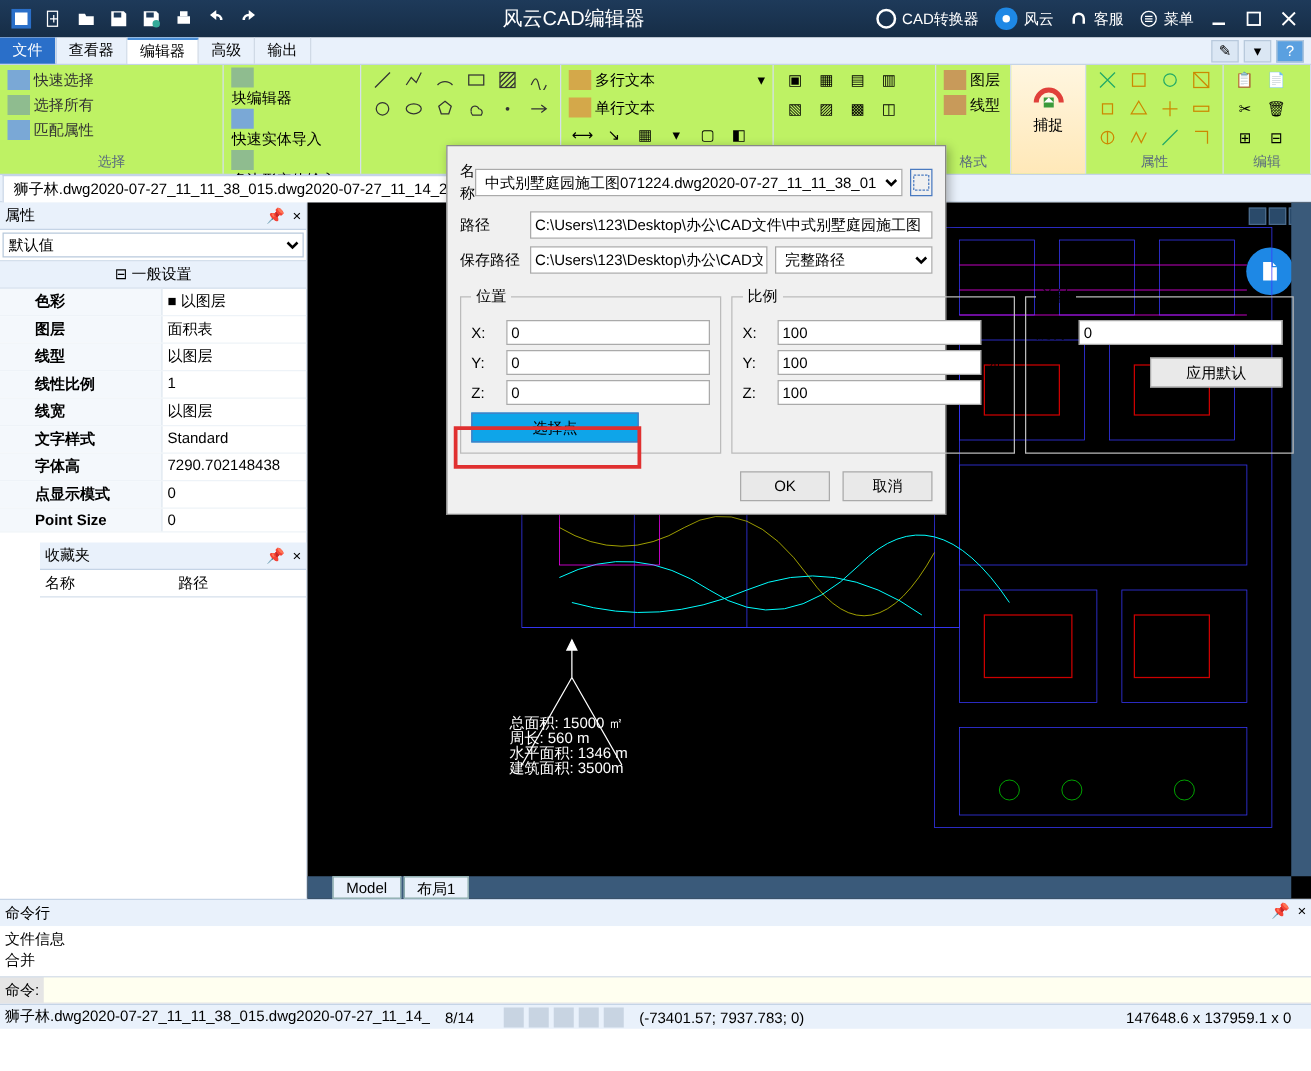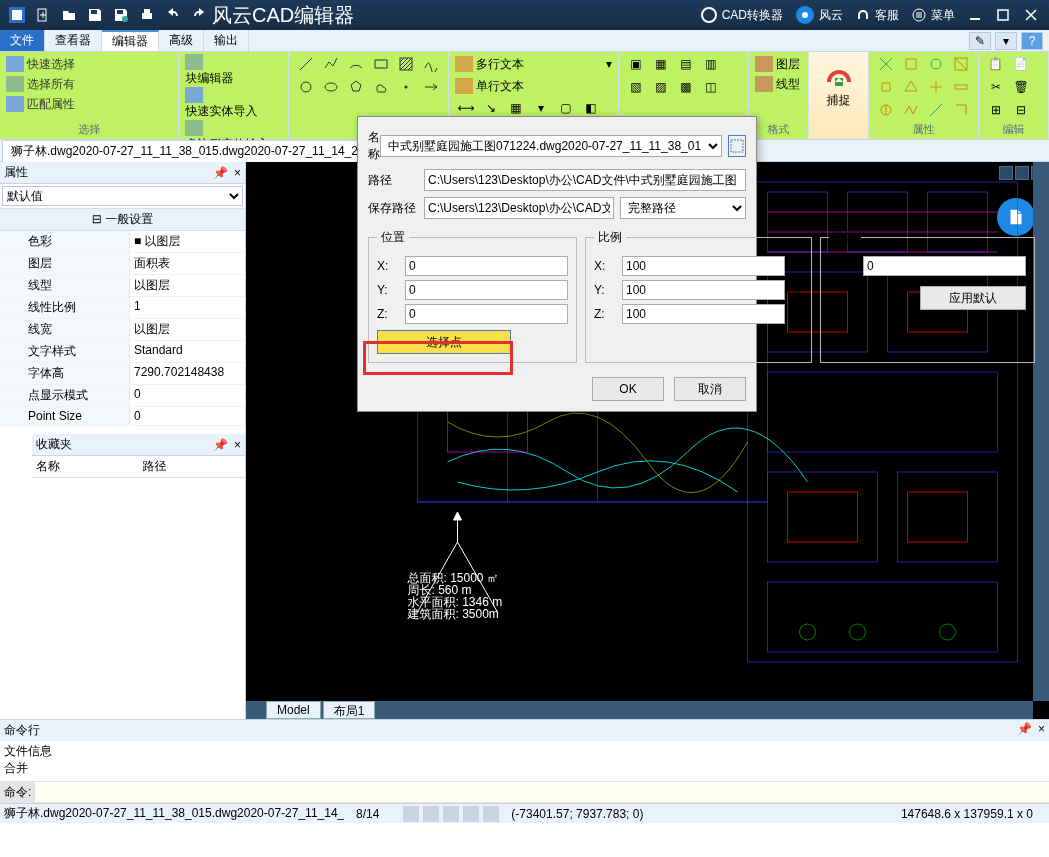--- a/index.html
+++ b/index.html
@@ -2,21 +2,21 @@
 <html><head>
 <meta charset="utf-8">
 <style>
 * { margin:0; padding:0; box-sizing:border-box; font-family:"Microsoft YaHei",Arial,sans-serif; font-size:12px; }
 body { width:1049px; height:857px; background:#fff; overflow:hidden; position:relative; }
 
 
 .titlebar { height:30px; background:linear-gradient(#1e3a5a,#162d46); display:flex; align-items:center; color:#fff; padding:0 4px; }
 .titlebar .icon-btn { width:22px; height:22px; margin:0 2px; display:flex; align-items:center; justify-content:center; border-radius:2px; cursor:pointer; }
 .titlebar .icon-btn svg { width:16px; height:16px; }
-.titlebar .app-title { flex:0 0 auto; font-size:20px; }
+.titlebar .app-title { flex:0 0 auto; margin-left:190px; font-size:16px; }
 .titlebar .spacer { flex:1; }
 .titlebar .tb-item { display:flex; align-items:center; margin:0 6px; cursor:pointer; }
 .titlebar .tb-item span { margin-left:4px; }
 .win-btn { width:20px; height:20px; margin:0 4px; display:flex; align-items:center; justify-content:center; cursor:pointer; }
 
 
 .menubar { height:22px; background:#e9f1fb; border-bottom:1px solid #c5d4e6; display:flex; align-items:stretch; }
 .menubar .tab { padding:0 10px; display:flex; align-items:center; cursor:pointer; border-right:1px solid #d0dae6; }
 .menubar .tab.file { background:#2a6fc9; color:#fff; }
 .menubar .tab.active { background:#fff; border-top:2px solid #4a90d9; }
@@ -58,21 +58,21 @@
 .main { display:flex; height:557px; }
 .left { width:246px; display:flex; flex-direction:column; border-right:1px solid #c5d4e6; }
 .panel-hdr { background:#e9f1fb; border-bottom:1px solid #c5d4e6; padding:2px 4px; display:flex; align-items:center; }
 .panel-hdr .pin { margin-left:auto; cursor:pointer; }
 .panel-hdr .x { margin-left:6px; cursor:pointer; }
 .prop-sel { padding:2px; }
 .prop-sel select { width:100%; height:20px; border:1px solid #b8c9dc; background:#fff; }
 .prop-table { flex:0 0 auto; }
 .prop-table .sec { background:#e9f1fb; padding:2px 4px; border-top:1px solid #d5e0ec; border-bottom:1px solid #d5e0ec;text-align:center; }
 .prop-table .prow { display:flex; border-bottom:1px solid #eef3f8; }
-.prop-table .prow .k { width:130px; padding:2px 4px 2px 28px; background:#f4f8fc; border-right:1px solid #e0e8f0; }
+.prop-table .prow .k { width:130px; padding:2px 4px 2px 28px; background:#f4f8fc; border-right:1px solid #e0e8f0;font-weight:bold; }
 .prop-table .prow .v { flex:1; padding:2px 4px; }
 .fav { margin-top:8px;padding-left:32px; }
 .fav .cols { display:flex; border-bottom:1px solid #d5e0ec; }
 .fav .cols div { flex:1; padding:2px 4px; }
 .fav .body { height:200px; }
 
 .canvas-wrap { flex:1; background:#000; position:relative; }
 .canvas-wrap .ruler-icons { position:absolute; right:4px; top:4px; display:flex; gap:2px; }
 .canvas-wrap .ruler-icons div { width:14px; height:14px; background:#2a4a6a; border:1px solid #4a6a8a; }
 .canvas-wrap .round-ic { position:absolute; right:14px; top:36px; width:38px; height:38px; border-radius:50%; background:#1e88e5; display:flex; align-items:center; justify-content:center; }
@@ -93,21 +93,21 @@
 .dialog .frow select, .dialog .frow input[type=text].wide { flex:1; height:22px; border:1px solid #aaa; padding:0 3px; background:#fff; }
 .dialog .frow .sq { width:24px; height:22px; border:1px solid #4a7ac0; margin-left:6px; display:flex; align-items:center; justify-content:center; }
 .dialog fieldset { border:1px solid #bbb; padding:6px 8px 8px 8px; margin-top:4px; }
 .dialog fieldset legend { padding:0 4px; }
 .dialog .three { display:flex; gap:8px; }
 .dialog .three fieldset { flex:1; }
 .dialog .crow { display:flex; align-items:center; margin:4px 0; }
 .dialog .crow .cl { width:28px; }
 .dialog .crow input { flex:1; height:20px; border:1px solid #aaa; padding:0 3px; }
 .dialog .crow .pc { width:14px; margin-left:4px; }
-.dialog .sel-pt { width:134px; height:24px; border:1px solid #4a7ac0; background:#fde047; display:flex; align-items:center; justify-content:center; cursor:pointer; margin-top:6px;text-align:center; }
+.dialog .sel-pt { width:134px; height:24px; border:1px solid #4a7ac0; background:#0ea5e9; display:flex; align-items:center; justify-content:center; cursor:pointer; margin-top:6px;text-align:center; }
 .dialog .hl { position:absolute; border:3px solid #e03030; left:5px; top:224px; width:150px; height:34px; pointer-events:none; }
 .dialog .apply { width:106px; height:24px; border:1px solid #aaa; background:#e9e9e9; margin-left:auto; display:block; margin-top:10px; cursor:pointer; }
 .dialog .btns { display:flex; justify-content:flex-end; gap:10px; margin-top:14px; }
 .dialog .btns button { width:72px; height:24px; border:1px solid #aaa; background:#e9e9e9; cursor:pointer; }
 
 
 .cmd-panel { border-top:1px solid #c5d4e6; }
 .cmd-panel .hdr { background:#e9f1fb; padding:2px 4px; display:flex; }
 .cmd-panel .log { height:40px; padding:2px 4px; background:#fff; overflow:hidden; }
 .cmd-panel .input-row { display:flex; align-items:flex-start; background:#e5e5e5; border-top:1px solid #d5e0ec; }

